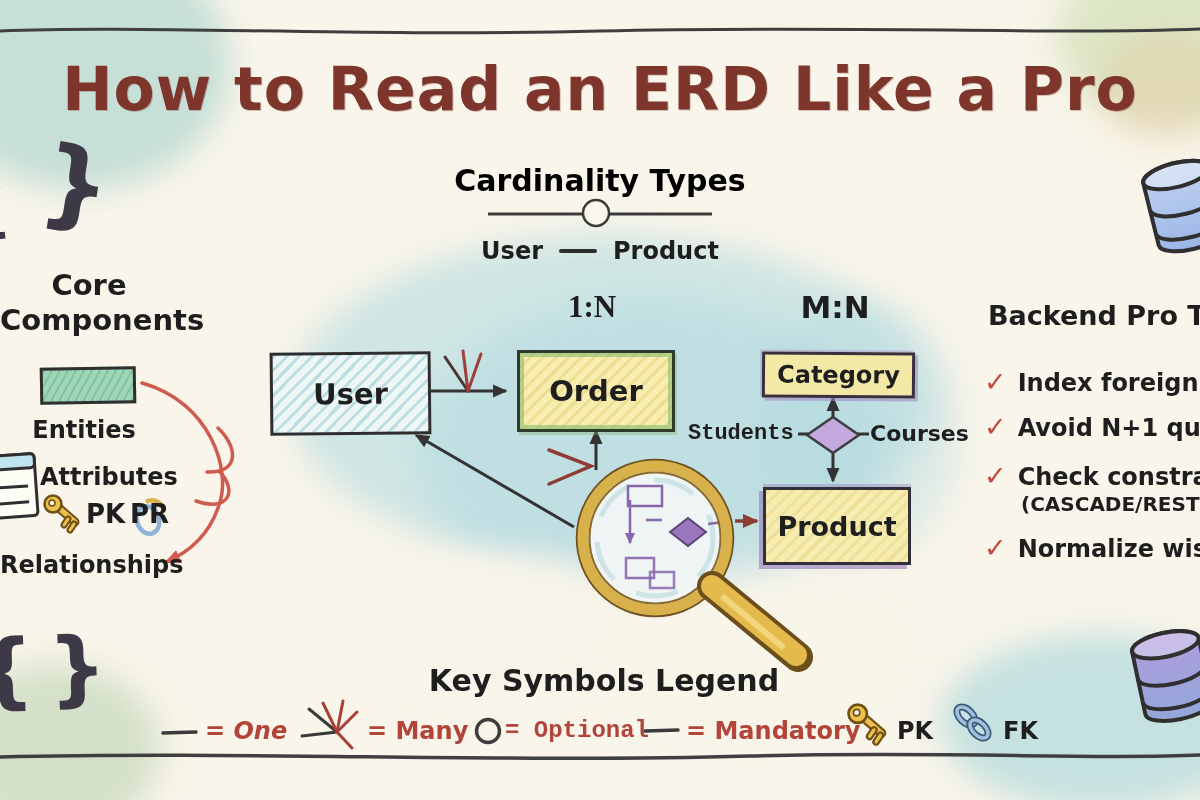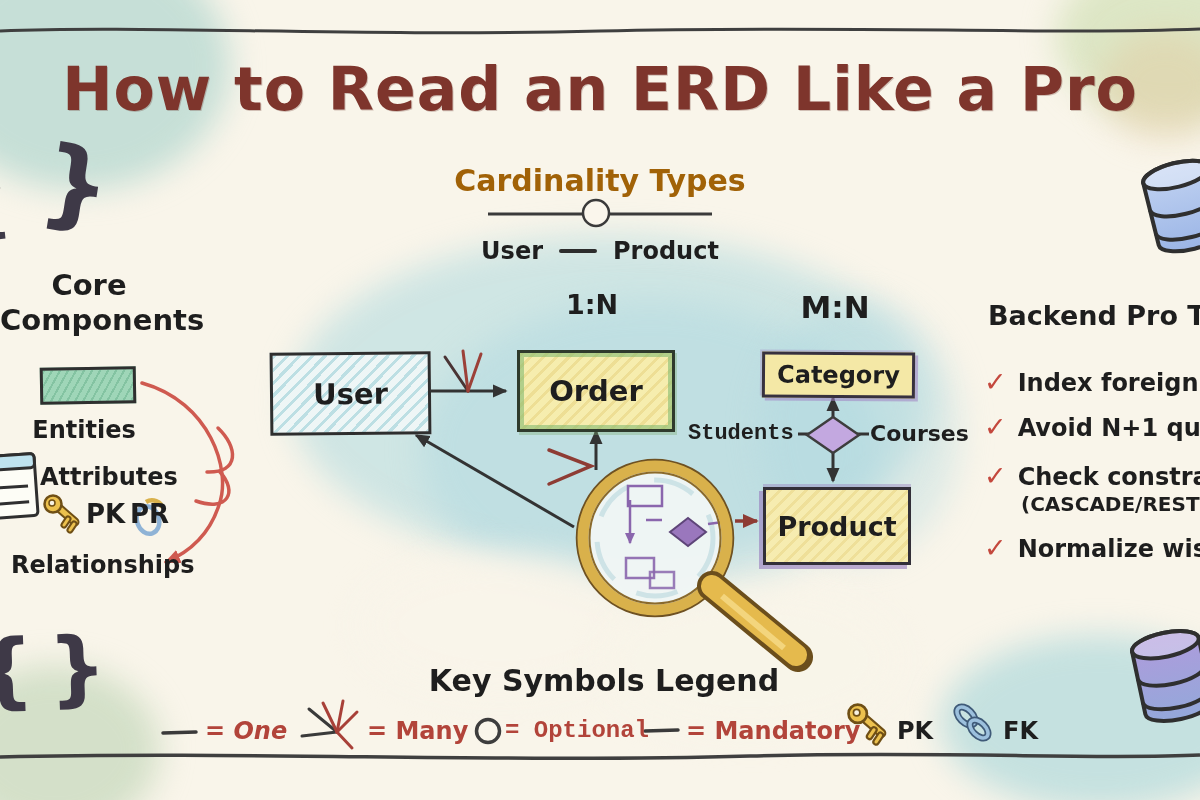--- a/index.html
+++ b/index.html
@@ -20,34 +20,34 @@
   .b-tan{left:1100px;top:30px;width:130px;height:110px;background:rgba(226,203,162,.5);}
   .b-bl{left:-50px;top:665px;width:210px;height:170px;background:rgba(186,210,178,.6);}
   .b-br{left:940px;top:635px;width:320px;height:175px;background:rgba(162,212,216,.6);}
 
   #overlay{position:absolute;left:0;top:0;z-index:2;}
   .layer-text{z-index:3;}
 
   #title{left:0;right:0;top:54px;text-align:center;font-size:60px;letter-spacing:1px;
          color:var(--title-red,#7e352c);text-shadow:1px 1px 0 rgba(90,30,25,.25);}
 
-  #card-heading{left:0;right:0;top:163px;text-align:center;font-size:30px;color:#a16207;}
+  #card-heading{left:0;right:0;top:163px;text-align:center;font-size:30px;color:#000000;}
   #card-example{left:0;right:0;top:237px;display:flex;justify-content:center;align-items:center;gap:16px;font-size:24px;}
   .mini-dash{display:inline-block;width:38px;height:4px;background:#2d2d2d;border-radius:2px;}
 
   #core-heading{left:0;top:268px;width:178px;text-align:center;font-size:29px;line-height:35px;}
   #entities-label{left:0;top:416px;width:168px;text-align:center;font-size:24px;}
   #attributes-label{left:40px;top:463px;width:136px;text-align:right;font-size:24px;}
   #pk-label{left:86px;top:499px;font-size:26px;}
   #pr-label{left:130px;top:499px;font-size:26px;}
-  #relationships-label{left:0;top:551px;width:166px;text-align:center;font-size:24px;padding-left:11px;}
+  #relationships-label{left:0;top:551px;width:166px;text-align:center;font-size:24px;}
   #entity-swatch{left:40px;top:367px;width:90px;height:31px;background:#9fd6b8;border:3px solid #2f2f2f;
     transform:rotate(-1deg);background-image:repeating-linear-gradient(120deg,rgba(80,160,120,.35) 0 2px,transparent 2px 7px);}
 
-  #one-n-label{left:532px;top:289px;width:120px;text-align:center;font-size:27px;}
+  #one-n-label{left:532px;top:289px;width:120px;text-align:center;font-size:31px;font-family:Liberation Serif, serif;}
   #m-n-label{left:775px;top:289px;width:120px;text-align:center;font-size:31px;}
 
   .entity-box{display:flex;align-items:center;justify-content:center;font-weight:700;}
   #box-user{left:270px;top:352px;width:155px;height:77px;font-size:29px;border:3px solid #2e2e2e;
     background:#eef6f6;background-image:repeating-linear-gradient(135deg,rgba(128,195,205,.45) 0 3px,transparent 3px 9px);
     transform:rotate(-.6deg);}
   #box-order{left:517px;top:350px;width:152px;height:76px;font-size:29px;border:3px solid #2f3a2c;
     background:#f6edae;background-image:repeating-linear-gradient(135deg,rgba(225,200,110,.4) 0 3px,transparent 3px 9px);
     box-shadow:inset 0 0 0 4px rgba(133,186,113,.6),2px 3px 0 rgba(120,170,110,.35);}
   #box-category{left:762px;top:352px;width:147px;height:40px;font-size:24px;border:3px solid #37313f;

